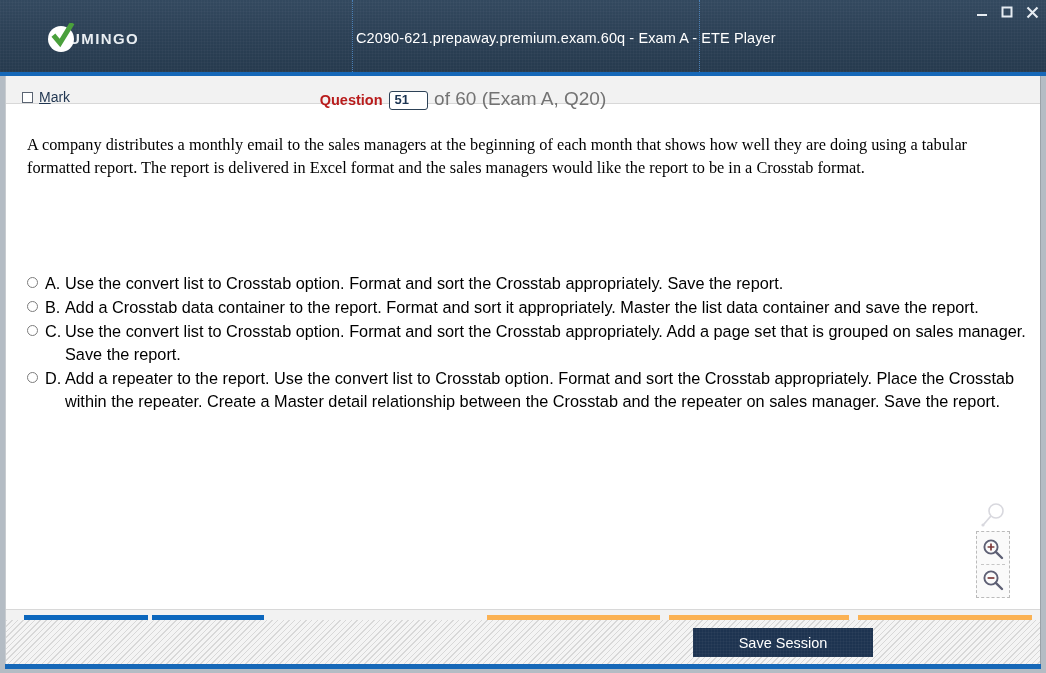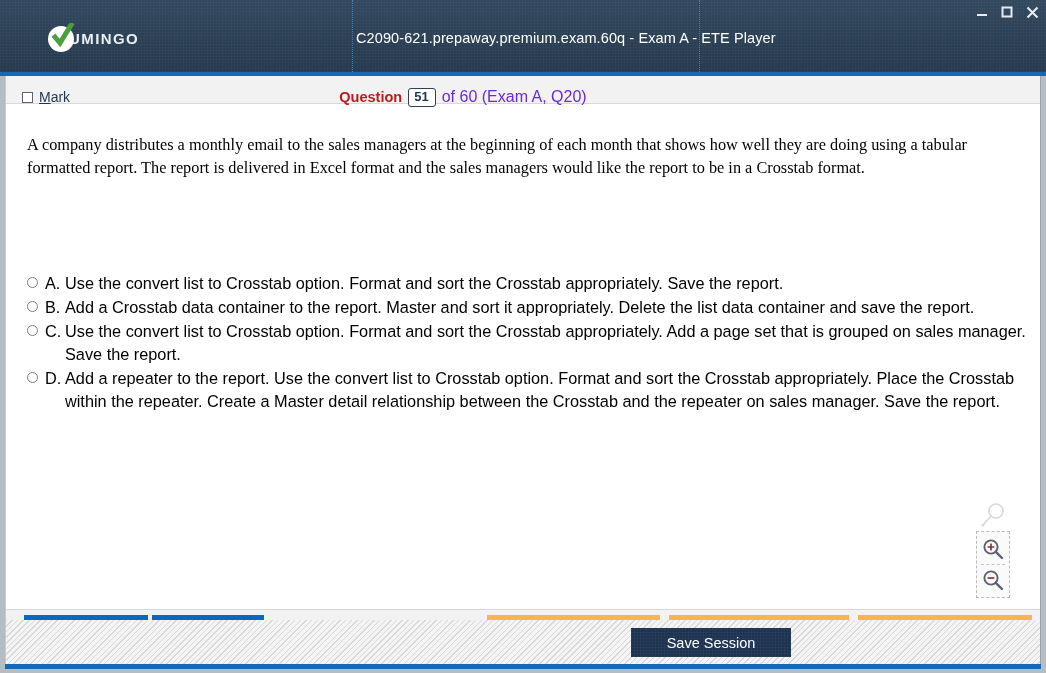--- a/index.html
+++ b/index.html
@@ -171,32 +171,32 @@
     white-space: nowrap;
   }
   .qcounter .q-word {
     font-weight: bold;
     color: #b91c1c;
   }
   .qnum-box {
     display: inline-block;
     border: 1px solid #2d4257;
     border-radius: 3px;
-    padding: 0px 6px 1px 5px;
+    padding: 0px 18px 1px 5px;
     font-weight: bold;
     color: #1c3553;
     font-size: 13px;
     line-height: 16px;
     vertical-align: 1px;
     margin: 0 2px;
     background: #fff;
   }
   .qcounter .q-rest {
-    color: #6d28d9;
-    font-size: 16px;
+    color: #737373;
+    font-size: 19px;
   }
 
   
   .qbody {
     position: absolute;
     left: 0;
     top: 45px;
     width: 1034px;
     height: 487px;
     background: #ffffff;
@@ -379,21 +379,21 @@
       repeating-linear-gradient(90deg, rgba(255,255,255,.03) 0 1px, rgba(0,0,0,0) 1px 3px);
     color: #ffffff;
     font-size: 14.5px;
     border: none;
     display: flex;
     align-items: center;
     justify-content: center;
     cursor: default;
     font-family: "Liberation Sans", sans-serif;
   }
-  #btn-save-session { left: 625px; width: 160px; }
+  #btn-save-session { left: 687px; width: 180px; }
   #btn-end-exam { left: 852px; width: 174px; }
 
   .bottom-accent {
     position: absolute;
     left: 5px;
     top: 664px;
     width: 1036px;
     height: 5px;
     background: #1668b8;
   }
@@ -466,21 +466,21 @@
 
       <div class="options">
         <div class="opt">
           <span class="opt-radio"></span>
           <span class="opt-letter">A.</span>
           <span class="opt-text">Use the convert list to Crosstab option. Format and sort the Crosstab appropriately. Save the report.</span>
         </div>
         <div class="opt">
           <span class="opt-radio"></span>
           <span class="opt-letter">B.</span>
-          <span class="opt-text">Add a Crosstab data container to the report. Master and sort it appropriately. Delete the list data container and save the report.</span>
+          <span class="opt-text">Add a Crosstab data container to the report. Format and sort it appropriately. Master the list data container and save the report.</span>
         </div>
         <div class="opt">
           <span class="opt-radio"></span>
           <span class="opt-letter">C.</span>
           <span class="opt-text">Use the convert list to Crosstab option. Format and sort the Crosstab appropriately. Add a page set that is grouped on sales manager. Save the report.</span>
         </div>
         <div class="opt">
           <span class="opt-radio"></span>
           <span class="opt-letter">D.</span>
           <span class="opt-text">Add a repeater to the report. Use the convert list to Crosstab option. Format and sort the Crosstab appropriately. Place the Crosstab within the repeater. Create a Master detail relationship between the Crosstab and the repeater on sales manager. Save the report.</span>

